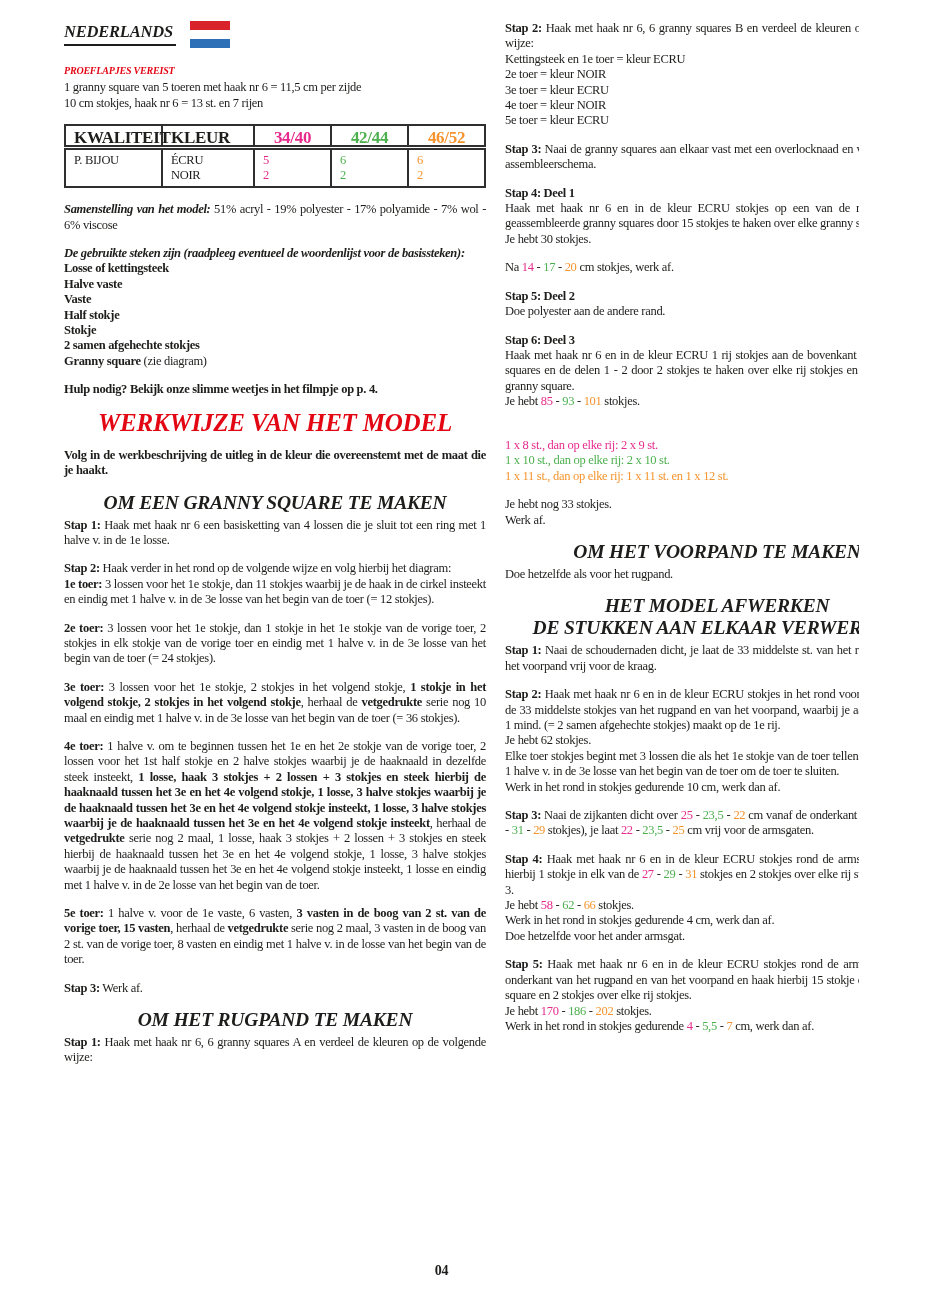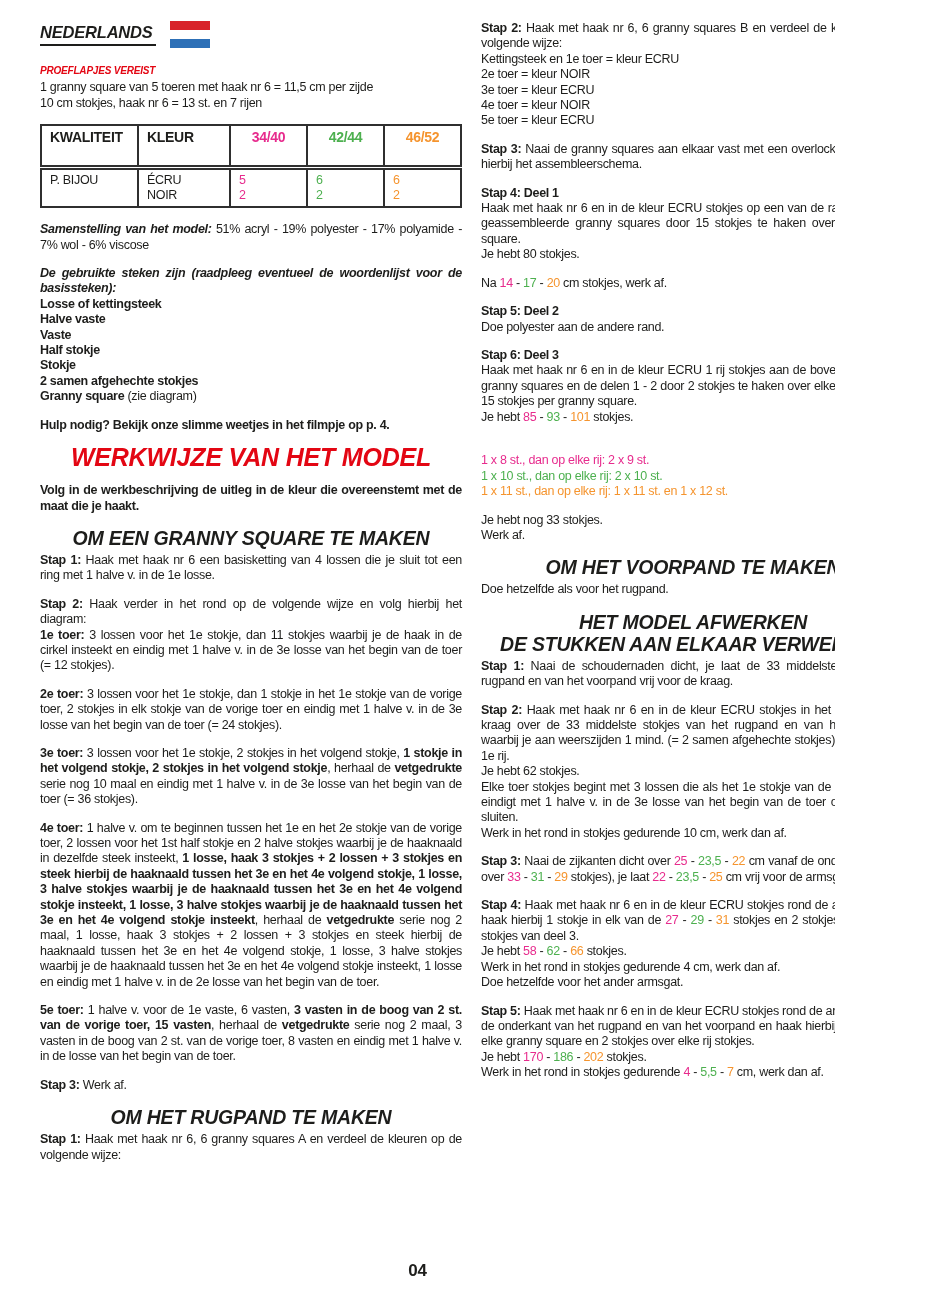--- a/index.html
+++ b/index.html
@@ -1,19 +1,19 @@
 <!DOCTYPE html>
 <html style="--m: #e72b8d; --g: #4db04f; --o: #f5942e; --r: #e30613; --flag-red: #d8232a; --flag-blue: #2d70b7;"><head>
 <meta charset="utf-8">
 <style>
   html,body{margin:0;padding:0;background:#ffffff;}
   .page{
     position:relative;width:835px;height:1294px;background:#fff;overflow:hidden;
-    font-family:Liberation Sans, sans-serif;
-    font-size:12.5px;line-height:15.4px;letter-spacing:-0.3px;color:#1d1d1b;
+    font-family:Liberation Serif, serif;
+    font-size:12.5px;line-height:15.4px;letter-spacing:-0.3px;color:#1d1d1b;margin-left:24px;
   }
   .col{position:absolute;top:21px;}
   #col-left{left:40px;width:422px;}
   #col-right{left:481px;width:424px;}
   .para{text-align:justify;margin:0 0 13px;}
   .seg-b{font-weight:bold;}
   .seg-i{font-style:italic;}
   .seg-m{color:var(--m);}
   .seg-g{color:var(--g);}
   .seg-o{color:var(--o);}
@@ -22,26 +22,26 @@
   .h-center{font-weight:bold;font-style:italic;font-size:19.5px;line-height:22px;text-align:center;margin:2px 0 4px;letter-spacing:-0.2px;}
   .lang{display:flex;align-items:flex-start;margin:0 0 15px;}
   .lang-title{font-weight:bold;font-style:italic;font-size:16.5px;line-height:18px;border-bottom:2px solid #1d1d1b;padding:2px 3px 3px 0;letter-spacing:-0.2px;}
   .flag{display:inline-block;width:40px;height:27px;margin-left:14px;}
   .flag span{display:block;height:9px;}
   .flag .fr{background:var(--flag-red);}
   .flag .fw{background:#ffffff;}
   .flag .fb{background:var(--flag-blue);}
   table.yarn-table{border-collapse:collapse;table-layout:fixed;width:100%;margin:1px 0 14px;}
   table.yarn-table th,table.yarn-table td{border:2px solid #2f2f2f;padding:3px 8px;vertical-align:top;line-height:15px;}
-  table.yarn-table th{border-bottom:5px double #2f2f2f;font-size:14px;padding-top:4px;padding-bottom:20px;}
+  table.yarn-table th{border-bottom:5px double #2f2f2f;font-size:17px;padding-top:4px;padding-bottom:0;}
   table.yarn-table .al{text-align:left;}
   table.yarn-table .ac{}
   table.yarn-table col.c0{width:97px;}
   table.yarn-table col.c1{width:92px;}
-  .page-number{position:absolute;left:0;right:0;bottom:16px;text-align:center;font-weight:bold;font-size:17px;}
+  .page-number{position:absolute;left:0;right:0;bottom:16px;text-align:center;font-weight:bold;font-size:14px;}
 </style>
 </head>
 <body>
 
 <div class="page">
   <div class="col" id="col-left">
       <div class="lang">
         <span class="lang-title">NEDERLANDS</span>
         <span class="flag">
           <span class="fr"></span>
@@ -90,21 +90,21 @@
       <div class="para"><span class="seg-b">3e toer:</span><span> 3 lossen voor het 1e stokje, 2 stokjes in het volgend stokje, </span><span class="seg-b">1 stokje in het volgend stokje, 2 stokjes in het volgend stokje</span><span>, herhaal de </span><span class="seg-b">vetgedrukte</span><span> serie nog 10 maal en eindig met 1 halve v. in de 3e losse van het begin van de toer (= 36 stokjes).</span></div>
       <div class="para"><span class="seg-b">4e toer:</span><span> 1 halve v. om te beginnen tussen het 1e en het 2e stokje van de vorige toer, 2 lossen voor het 1st half stokje en 2 halve stokjes waarbij je de haaknaald in dezelfde steek insteekt, </span><span class="seg-b">1 losse, haak 3 stokjes + 2 lossen + 3 stokjes en steek hierbij de haaknaald tussen het 3e en het 4e volgend stokje, 1 losse, 3 halve stokjes waarbij je de haaknaald tussen het 3e en het 4e volgend stokje insteekt, 1 losse, 3 halve stokjes waarbij je de haaknaald tussen het 3e en het 4e volgend stokje insteekt</span><span>, herhaal de </span><span class="seg-b">vetgedrukte</span><span> serie nog 2 maal, 1 losse, haak 3 stokjes + 2 lossen + 3 stokjes en steek hierbij de haaknaald tussen het 3e en het 4e volgend stokje, 1 losse, 3 halve stokjes waarbij je de haaknaald tussen het 3e en het 4e volgend stokje insteekt, 1 losse en eindig met 1 halve v. in de 2e losse van het begin van de toer.</span></div>
       <div class="para"><span class="seg-b">5e toer:</span><span> 1 halve v. voor de 1e vaste, 6 vasten, </span><span class="seg-b">3 vasten in de boog van 2 st. van de vorige toer, 15 vasten</span><span>, herhaal de </span><span class="seg-b">vetgedrukte</span><span> serie nog 2 maal, 3 vasten in de boog van 2 st. van de vorige toer, 8 vasten en eindig met 1 halve v. in de losse van het begin van de toer.</span></div>
       <div class="para"><span class="seg-b">Stap 3:</span><span> Werk af.</span></div>
       <div class="h-center">OM HET RUGPAND TE MAKEN</div>
       <div class="para"><span class="seg-b">Stap 1:</span><span> Haak met haak nr 6, 6 granny squares A en verdeel de kleuren op de volgende wijze:</span></div>
     </div>
   <div class="col" id="col-right">
       <div class="para"><span class="seg-b">Stap 2:</span><span> Haak met haak nr 6, 6 granny squares B en verdeel de kleuren op de volgende wijze:</span><br><span>Kettingsteek en 1e toer = kleur ECRU</span><br><span>2e toer = kleur NOIR</span><br><span>3e toer = kleur ECRU</span><br><span>4e toer = kleur NOIR</span><br><span>5e toer = kleur ECRU</span></div>
       <div class="para"><span class="seg-b">Stap 3:</span><span> Naai de granny squares aan elkaar vast met een overlocknaad en volg hierbij het assembleerschema.</span></div>
-      <div class="para"><span class="seg-b">Stap 4: Deel 1</span><br><span>Haak met haak nr 6 en in de kleur ECRU stokjes op een van de randen van de geassembleerde granny squares door 15 stokjes te haken over elke granny square.</span><br><span>Je hebt 80 stokjes.</span></div>
+      <div class="para"><span class="seg-b">Stap 4: Deel 1</span><br><span>Haak met haak nr 6 en in de kleur ECRU stokjes op een van de randen van de geassembleerde granny squares door 15 stokjes te haken over elke granny square.</span><br><span>Je hebt 30 stokjes.</span></div>
       <div class="para"><span>Na </span><span class="seg-m">14</span><span> - </span><span class="seg-g">17</span><span> - </span><span class="seg-o">20</span><span> cm stokjes, werk af.</span></div>
       <div class="para"><span class="seg-b">Stap 5: Deel 2</span><br><span>Doe polyester aan de andere rand.</span></div>
       <div class="para"><span class="seg-b">Stap 6: Deel 3</span><br><span>Haak met haak nr 6 en in de kleur ECRU 1 rij stokjes aan de bovenkant van de granny squares en de delen 1 - 2 door 2 stokjes te haken over elke rij stokjes en 15 stokjes per granny square.</span><br><span>Je hebt </span><span class="seg-m">85</span><span> - </span><span class="seg-g">93</span><span> - </span><span class="seg-o">101</span><span> stokjes.</span></div>
       <div class="para"><br><span class="seg-m">1 x 8 st., dan op elke rij: 2 x 9 st.</span><br><span class="seg-g">1 x 10 st., dan op elke rij: 2 x 10 st.</span><br><span class="seg-o">1 x 11 st., dan op elke rij: 1 x 11 st. en 1 x 12 st.</span></div>
       <div class="para"><span>Je hebt nog 33 stokjes.</span><br><span>Werk af.</span></div>
       <div class="h-center">OM HET VOORPAND TE MAKEN</div>
       <div class="para"><span>Doe hetzelfde als voor het rugpand.</span></div>
       <div class="h-center">HET MODEL AFWERKEN<br>DE STUKKEN AAN ELKAAR VERWERKEN</div>
       <div class="para"><span class="seg-b">Stap 1:</span><span> Naai de schoudernaden dicht, je laat de 33 middelste st. van het rugpand en van het voorpand vrij voor de kraag.</span></div>
       <div class="para"><span class="seg-b">Stap 2:</span><span> Haak met haak nr 6 en in de kleur ECRU stokjes in het rond voor de kraag over de 33 middelste stokjes van het rugpand en van het voorpand, waarbij je aan weerszijden 1 mind. (= 2 samen afgehechte stokjes) maakt op de 1e rij.</span><br><span>Je hebt 62 stokjes.</span><br><span>Elke toer stokjes begint met 3 lossen die als het 1e stokje van de toer tellen en eindigt met 1 halve v. in de 3e losse van het begin van de toer om de toer te sluiten.</span><br><span>Werk in het rond in stokjes gedurende 10 cm, werk dan af.</span></div>

